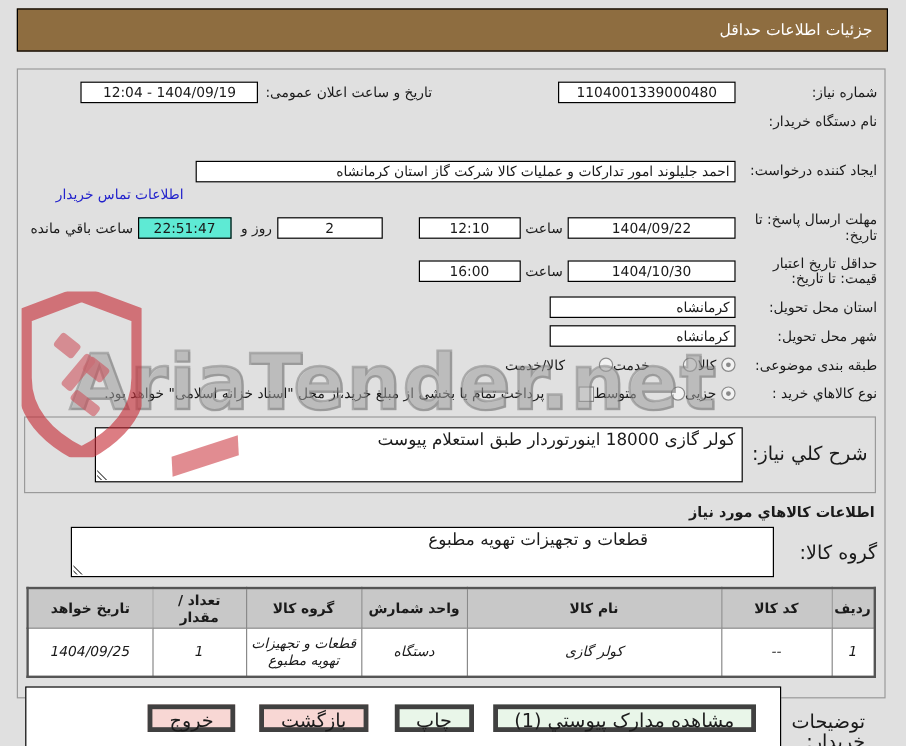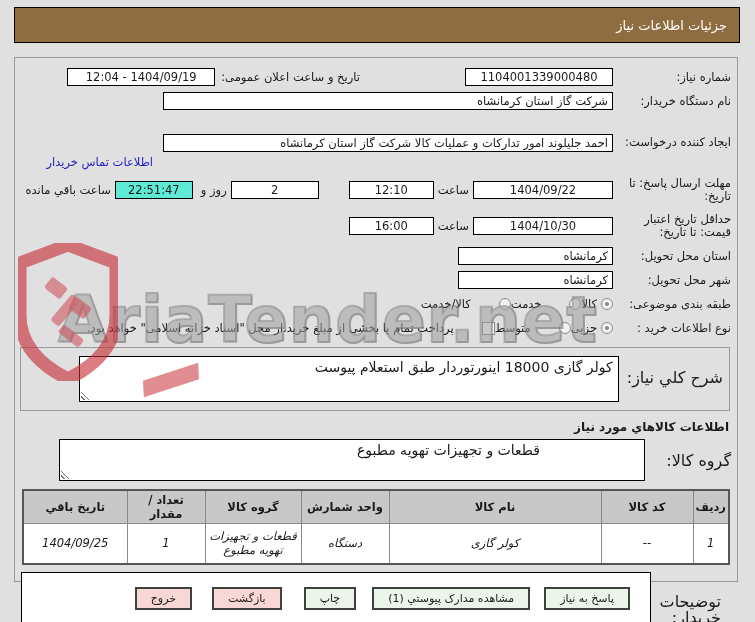--- a/index.html
+++ b/index.html
@@ -76,21 +76,21 @@
     border:1px solid #8a8a8a; text-align:center; font-size:11.5px;
     padding:2px 3px; overflow:hidden;
   }
   table.goods th { background:#c8c8c8; font-weight:bold; height:26px; }
   table.goods td { height:40px; background:#fff;font-style:italic; }
   .buttons {
     position:absolute; top:587px; right:14px; left:14px;
     display:flex; align-items:center; padding-right:111px;
   }
   .btn {
-    border:2px solid #404040; height:23px; font-size:11px; color:#1c1c1c;
+    border:4px solid #404040; height:23px; font-size:16px; color:#1c1c1c;
     font-family: "DejaVu Sans", "Liberation Sans", sans-serif;
     padding:0 14px; cursor:pointer; white-space:nowrap;
   }
   .btn.green { background:#e9f6e9; }
   .btn.pink  { background:#f8d7d4; }
   .mr14{margin-left:14px;} .mr16{margin-left:16px;} .mr20{margin-left:20px;} .mr22{margin-left:22px;}
   
   .wm-text {
     position:absolute; top:283px; left:58px; width:600px;
     direction:ltr; text-align:left;
@@ -104,36 +104,35 @@
   .wm-chip {
     position:absolute; top:372px; left:142px; width:58px; height:16px;
     background:rgba(200,45,55,0.55); transform:rotate(-18deg) skewX(-15deg);
     z-index:50; pointer-events:none;
   }
 </style>
 </head>
 <body>
 
 <div class="titlebar">
-  <span>جزئیات اطلاعات نیاز</span>
+  <span>جزئیات اطلاعات حداقل</span>
 </div>
 
 <div class="panel">
 
   <div class="row">
     <div class="lbl lblcol">شماره نیاز:</div>
     <div class="field w148 center">1104001339000480</div>
     <div style="width:105px"></div>
     <div class="lbl" style="margin-left:6px">تاریخ و ساعت اعلان عمومی:</div>
     <div class="field w148 center">1404/09/19 - 12:04</div>
   </div>
 
   <div class="row">
     <div class="lbl lblcol">نام دستگاه خریدار:</div>
-    <div class="field wide">شرکت گاز استان کرمانشاه</div>
   </div>
 
   <div class="row">
     <div class="lbl lblcol">ایجاد کننده درخواست:</div>
     <div class="field wide">احمد جلیلوند امور تدارکات و عملیات کالا شرکت گاز استان کرمانشاه</div>
     <div class="link">اطلاعات تماس خریدار</div>
   </div>
 
   <div class="row" style="min-height:30px">
     <div class="lbl lblcol">مهلت ارسال پاسخ: تا تاریخ:</div>
@@ -175,21 +174,21 @@
     <div class="lbl lblcol">طبقه بندی موضوعی:</div>
     <span class="radio sel"></span>
     <span class="lbl">کالا</span>
     <span class="radio optlbl"></span>
     <span class="lbl">خدمت</span>
     <span class="radio optlbl"></span>
     <span class="lbl">کالا/خدمت</span>
   </div>
 
   <div class="row">
-    <div class="lbl lblcol">نوع اطلاعات خرید :</div>
+    <div class="lbl lblcol">نوع کالاهاي خرید :</div>
     <span class="radio sel"></span>
     <span class="lbl">جزیی</span>
     <span class="radio optlbl"></span>
     <span class="lbl">متوسط</span>
     <span class="checkbox optlbl"></span>
     <span class="lbl" style="white-space:normal; line-height:13px;">پرداخت تمام یا بخشی از مبلغ خرید،از محل "اسناد خزانه اسلامی" خواهد بود.</span>
   </div>
 
   <div class="descbox">
     <div class="boldlbl" style="margin-top:12px">شرح کلي نیاز:</div>
@@ -221,21 +220,21 @@
         <col style="width:104px">
     </colgroup>
     <thead>
       <tr>
         <th>ردیف</th>
         <th>کد کالا</th>
         <th>نام کالا</th>
         <th>واحد شمارش</th>
         <th>گروه کالا</th>
         <th>تعداد / مقدار</th>
-        <th>تاریخ باقي</th>
+        <th>تاریخ خواهد</th>
       </tr>
     </thead>
     <tbody>
       <tr>
         <td>1</td>
         <td>--</td>
         <td>کولر گازی</td>
         <td>دستگاه</td>
         <td>قطعات و تجهیزات تهویه مطبوع</td>
         <td>1</td>
@@ -248,21 +247,20 @@
     <div class="boldlbl" style="flex:0 0 80px;width:80px;white-space:normal;line-height:16px;text-align:right;padding-right:10px">توضیحات خریدار:</div>
     <div class="textarea" style="width:630px;height:76px">
       <span></span>
       <span class="grip"></span>
     </div>
   </div>
 
 </div>
 
 <div class="buttons">
-  <button class="btn green mr14">پاسخ به نیاز</button>
   <button class="btn green mr16">مشاهده مدارک پیوستي (1)</button>
   <button class="btn green mr22">چاپ</button>
   <button class="btn pink mr20">بازگشت</button>
   <button class="btn pink">خروج</button>
 </div>
 
 <div class="wm-text">AriaTender.net</div>
 <svg class="wm-logo" width="100" height="138" viewBox="0 0 100 138">
   <path d="M50 2 L98 20 V72 Q98 112 50 136 Q2 112 2 72 V20 Z" fill="none" stroke="rgba(198,44,54,0.85)" stroke-width="13"></path>
   <g fill="rgba(205,80,90,0.8)">

